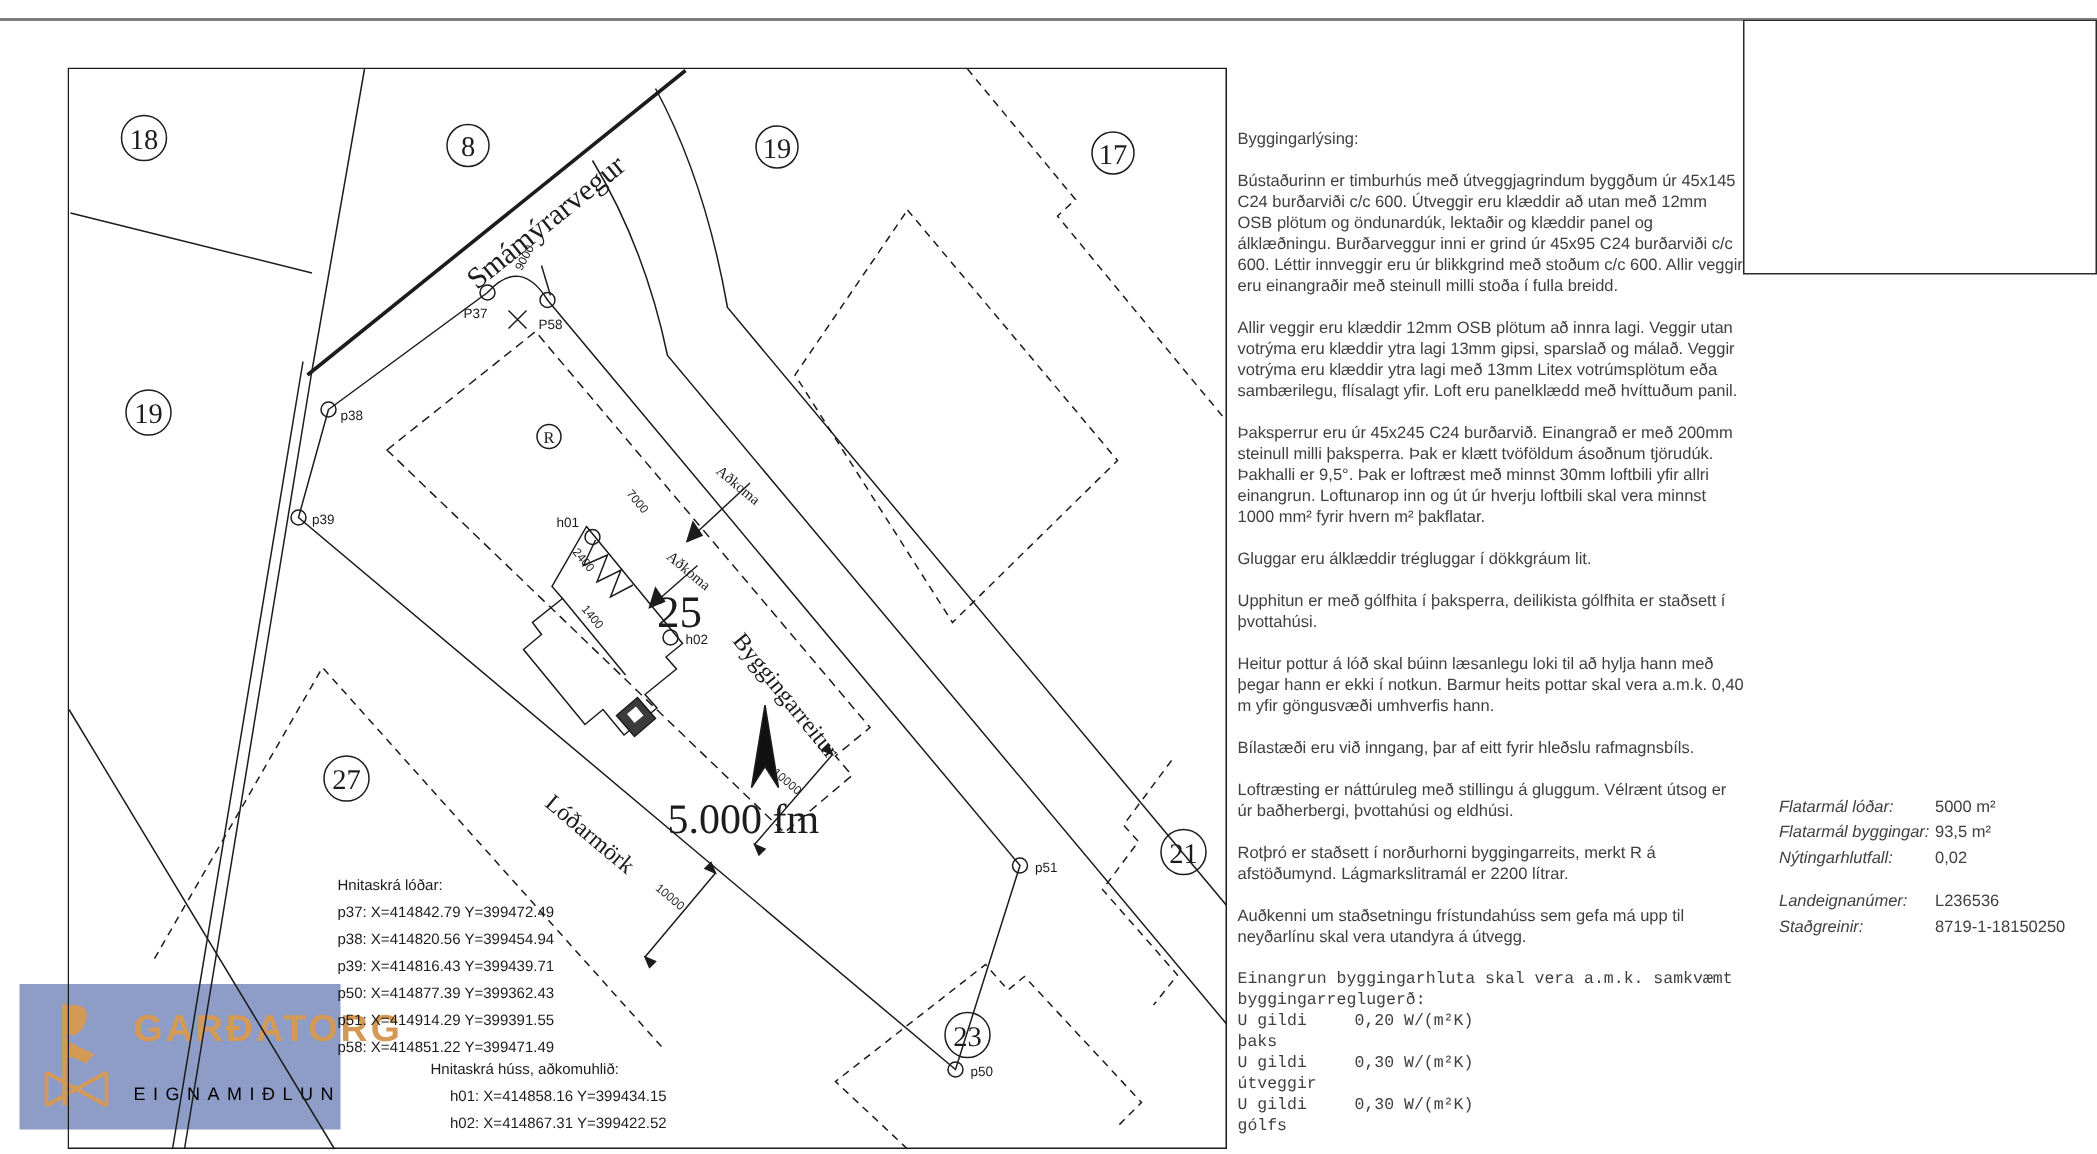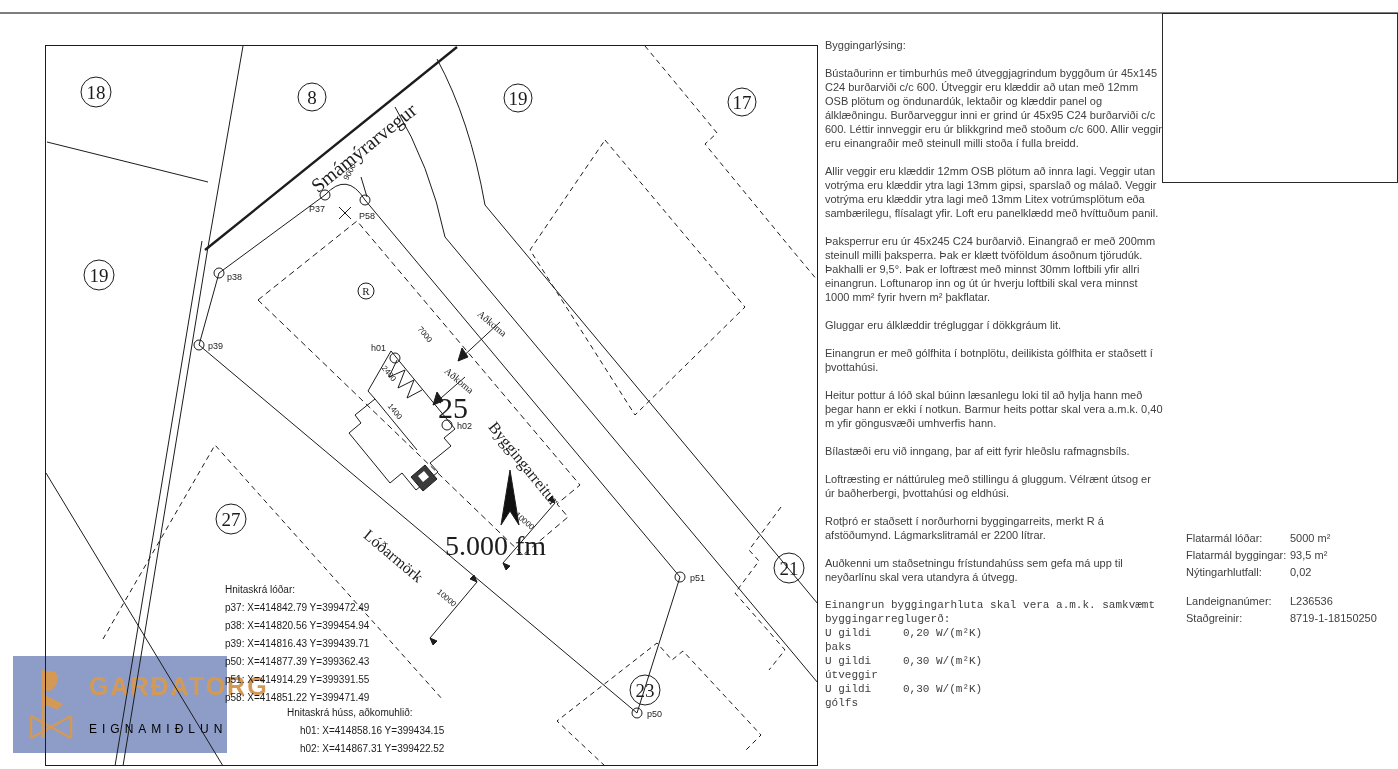--- a/index.html
+++ b/index.html
@@ -9,27 +9,27 @@
   .titlebox{position:absolute;left:1162px;top:13px;width:234px;height:168px;border:1.5px solid #2a2a2a;background:#fff;}
   .logo{position:absolute;left:13px;top:656px;width:214px;height:97px;background:#8e9dc7;z-index:1;
         display:flex;align-items:center;justify-content:flex-start;}
   .logo .mark{margin-left:14px;}
   .logo .words{margin-left:10px;line-height:1;}
   .logo .name{font-size:25px;font-weight:bold;letter-spacing:2px;color:#d49a55;}
   .logo .sub{font-size:12px;letter-spacing:5px;color:#000000;margin-top:24px;}
   .plan-svg{position:absolute;left:45px;top:45px;z-index:2;}
   .desc{position:absolute;left:825px;top:38px;width:338px;font-size:11px;line-height:14px;color:#404040;}
   .desc p{margin:0 0 14px 0;}
-  .desc .title{margin-bottom:14px;}
+  .desc .title{margin-bottom:14px;margin-top:48px;}
   .uvals{margin-top:0;font-family:Liberation Mono, monospace;}
   .uvals .row{display:flex;}
   .uvals .lbl{width:78px;}
   .infoblock{position:absolute;left:1186px;top:530px;width:200px;font-size:11px;line-height:17px;color:#404040;}
   .infoblock .row{display:flex;}
-  .infoblock .lbl{width:104px;}
+  .infoblock .lbl{width:104px;font-style:italic;}
   .infoblock .gap{height:12px;}
   svg text{fill:#1c1c1c;}
   .ser{font-family:"Liberation Serif",serif;}
   .sans{font-family:"Liberation Sans",sans-serif;}
 </style>
 </head>
 <body>
 
 <div id="sheet">
 
@@ -196,21 +196,21 @@
       </g>
     </g>
   </svg>
 
   <div class="desc">
     <p class="title">Byggingarlýsing:</p>
     <p>Bústaðurinn er timburhús með útveggjagrindum byggðum úr 45x145 C24 burðarviði c/c 600. Útveggir eru klæddir að utan með 12mm OSB plötum og öndunardúk, lektaðir og klæddir panel og álklæðningu. Burðarveggur inni er grind úr 45x95 C24 burðarviði c/c 600. Léttir innveggir eru úr blikkgrind með stoðum c/c 600. Allir veggir eru einangraðir með steinull milli stoða í fulla breidd.</p>
     <p>Allir veggir eru klæddir 12mm OSB plötum að innra lagi. Veggir utan votrýma eru klæddir ytra lagi 13mm gipsi, sparslað og málað. Veggir votrýma eru klæddir ytra lagi með 13mm Litex votrúmsplötum eða sambærilegu, flísalagt yfir. Loft eru panelklædd með hvíttuðum panil.</p>
     <p>Þaksperrur eru úr 45x245 C24 burðarvið. Einangrað er með 200mm steinull milli þaksperra. Þak er klætt tvöföldum ásoðnum tjörudúk. Þakhalli er 9,5°. Þak er loftræst með minnst 30mm loftbili yfir allri einangrun. Loftunarop inn og út úr hverju loftbili skal vera minnst 1000 mm² fyrir hvern m² þakflatar.</p>
     <p>Gluggar eru álklæddir trégluggar í dökkgráum lit.</p>
-    <p>Einangrun er með gólfhita í botnplötu, deilikista gólfhita er staðsett í þvottahúsi.</p>
+    <p>Upphitun er með gólfhita í þaksperra, deilikista gólfhita er staðsett í þvottahúsi.</p>
     <p>Heitur pottur á lóð skal búinn læsanlegu loki til að hylja hann með þegar hann er ekki í notkun. Barmur heits pottar skal vera a.m.k. 0,40 m yfir göngusvæði umhverfis hann.</p>
     <p>Bílastæði eru við inngang, þar af eitt fyrir hleðslu rafmagnsbíls.</p>
     <p>Loftræsting er náttúruleg með stillingu á gluggum. Vélrænt útsog er úr baðherbergi, þvottahúsi og eldhúsi.</p>
     <p>Rotþró er staðsett í norðurhorni byggingarreits, merkt R á afstöðumynd. Lágmarkslitramál er 2200 lítrar.</p>
     <p>Auðkenni um staðsetningu frístundahúss sem gefa má upp til neyðarlínu skal vera utandyra á útvegg.</p>
     <div class="uvals">
       <div>Einangrun byggingarhluta skal vera a.m.k. samkvæmt byggingarreglugerð:</div>
       <div class="row">
         <span class="lbl">U gildi þaks</span>
         <span>0,20 W/(m²K)</span>

